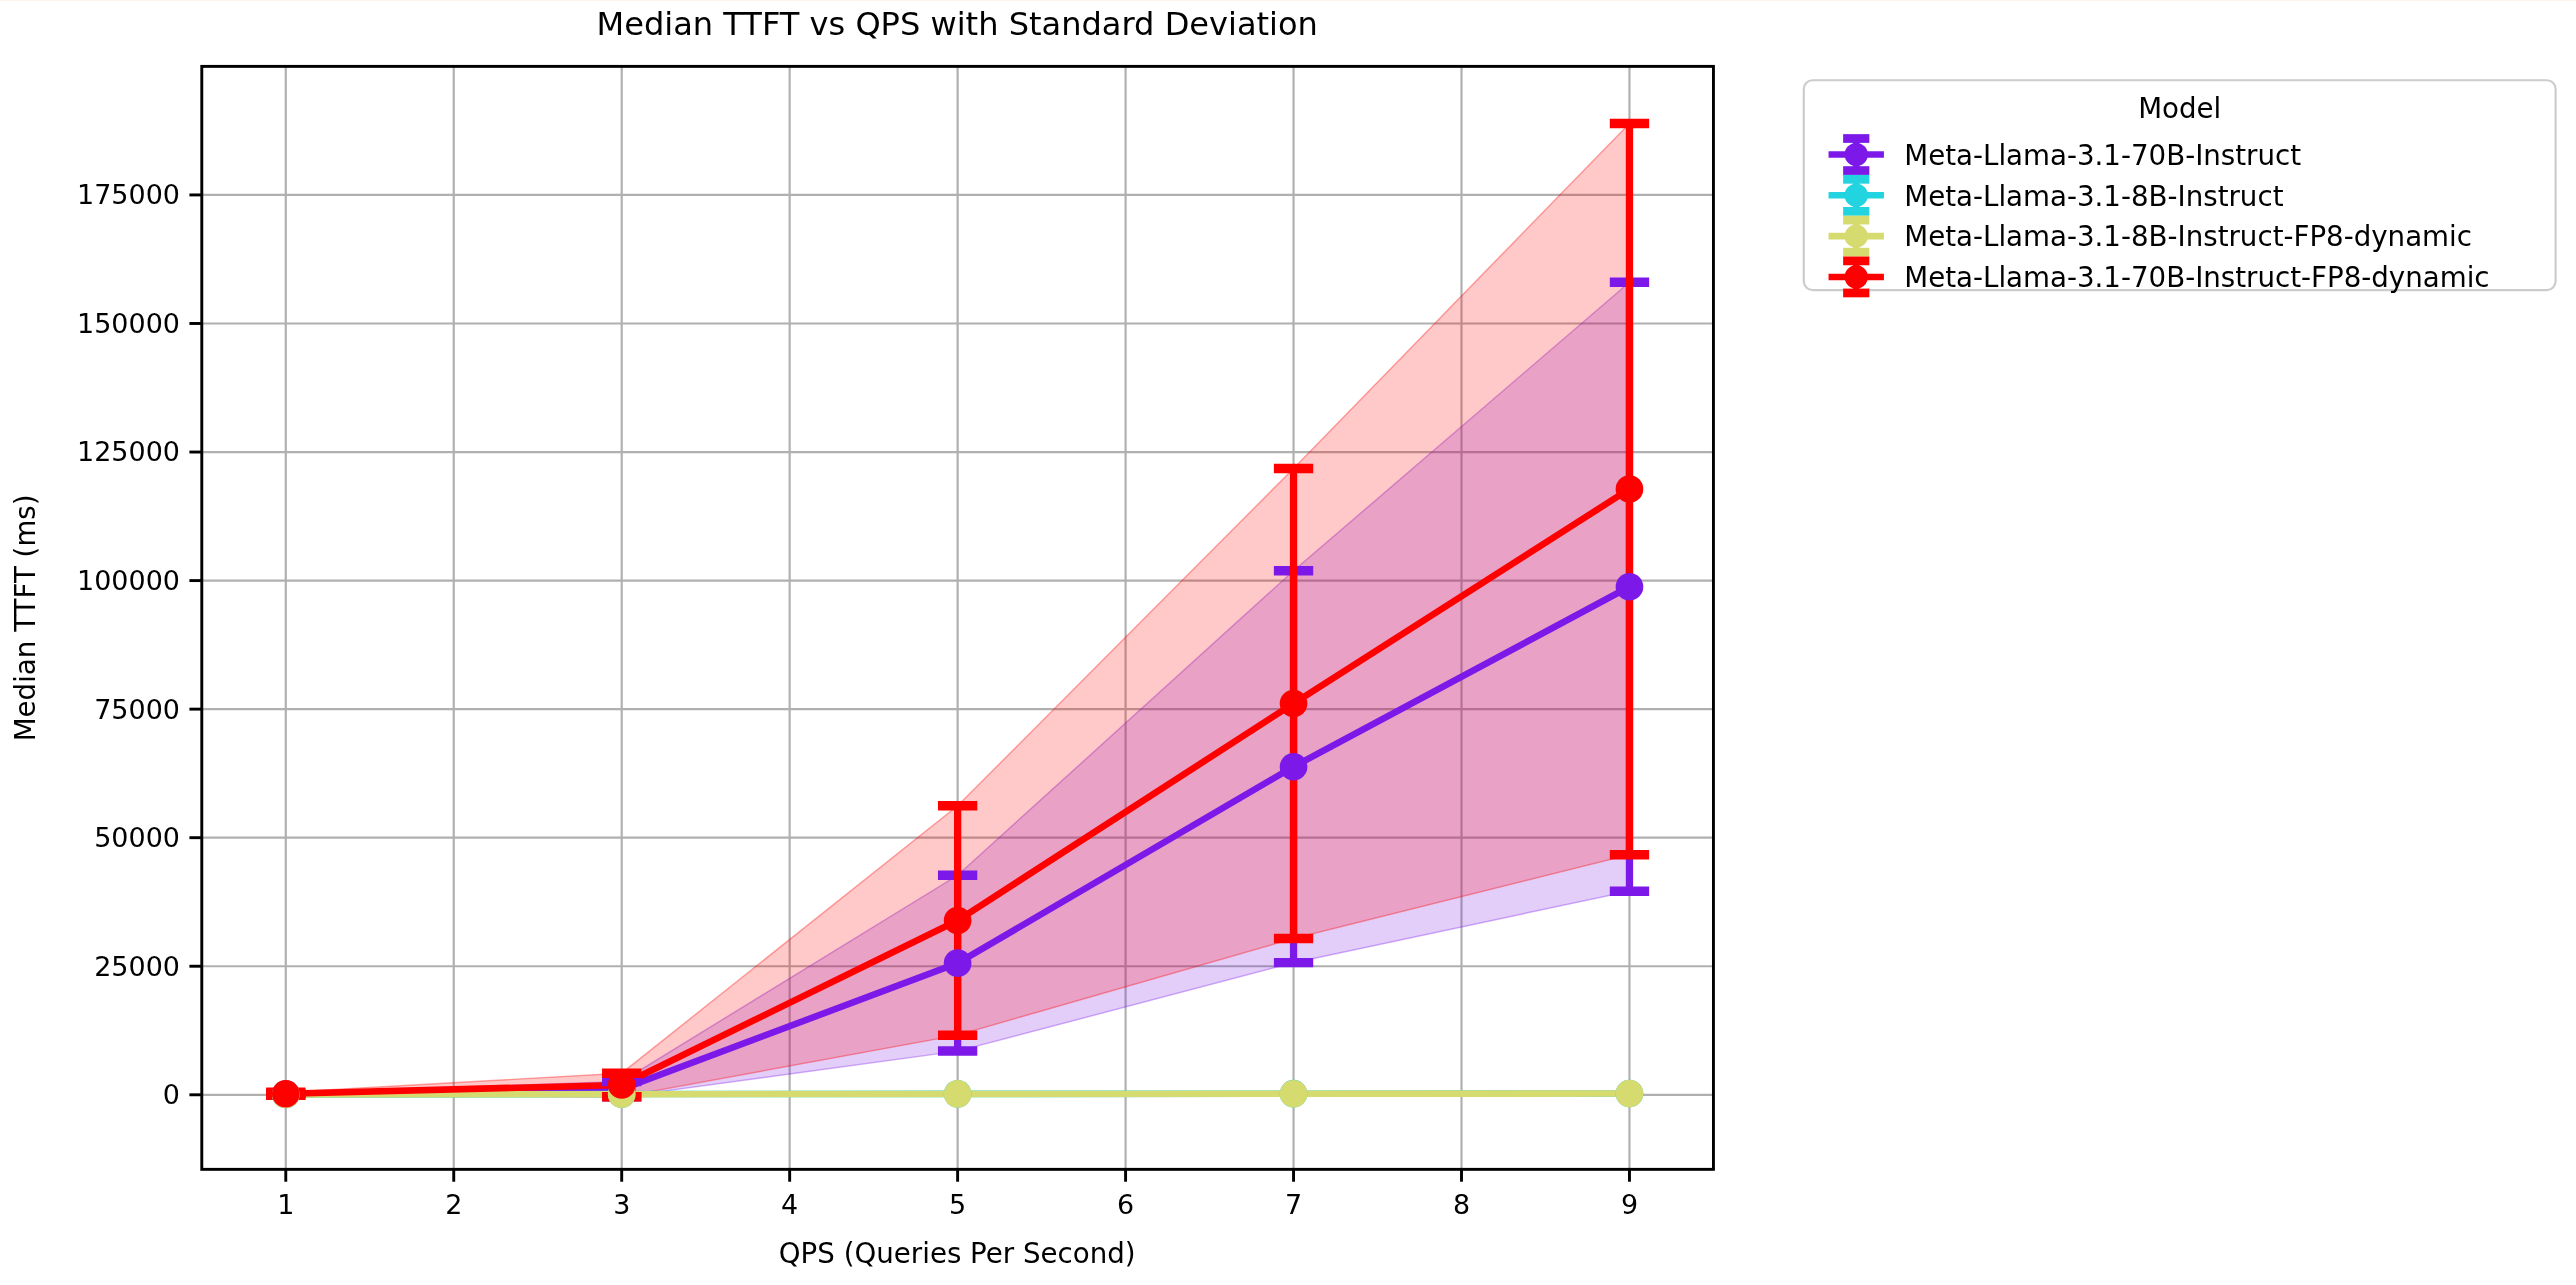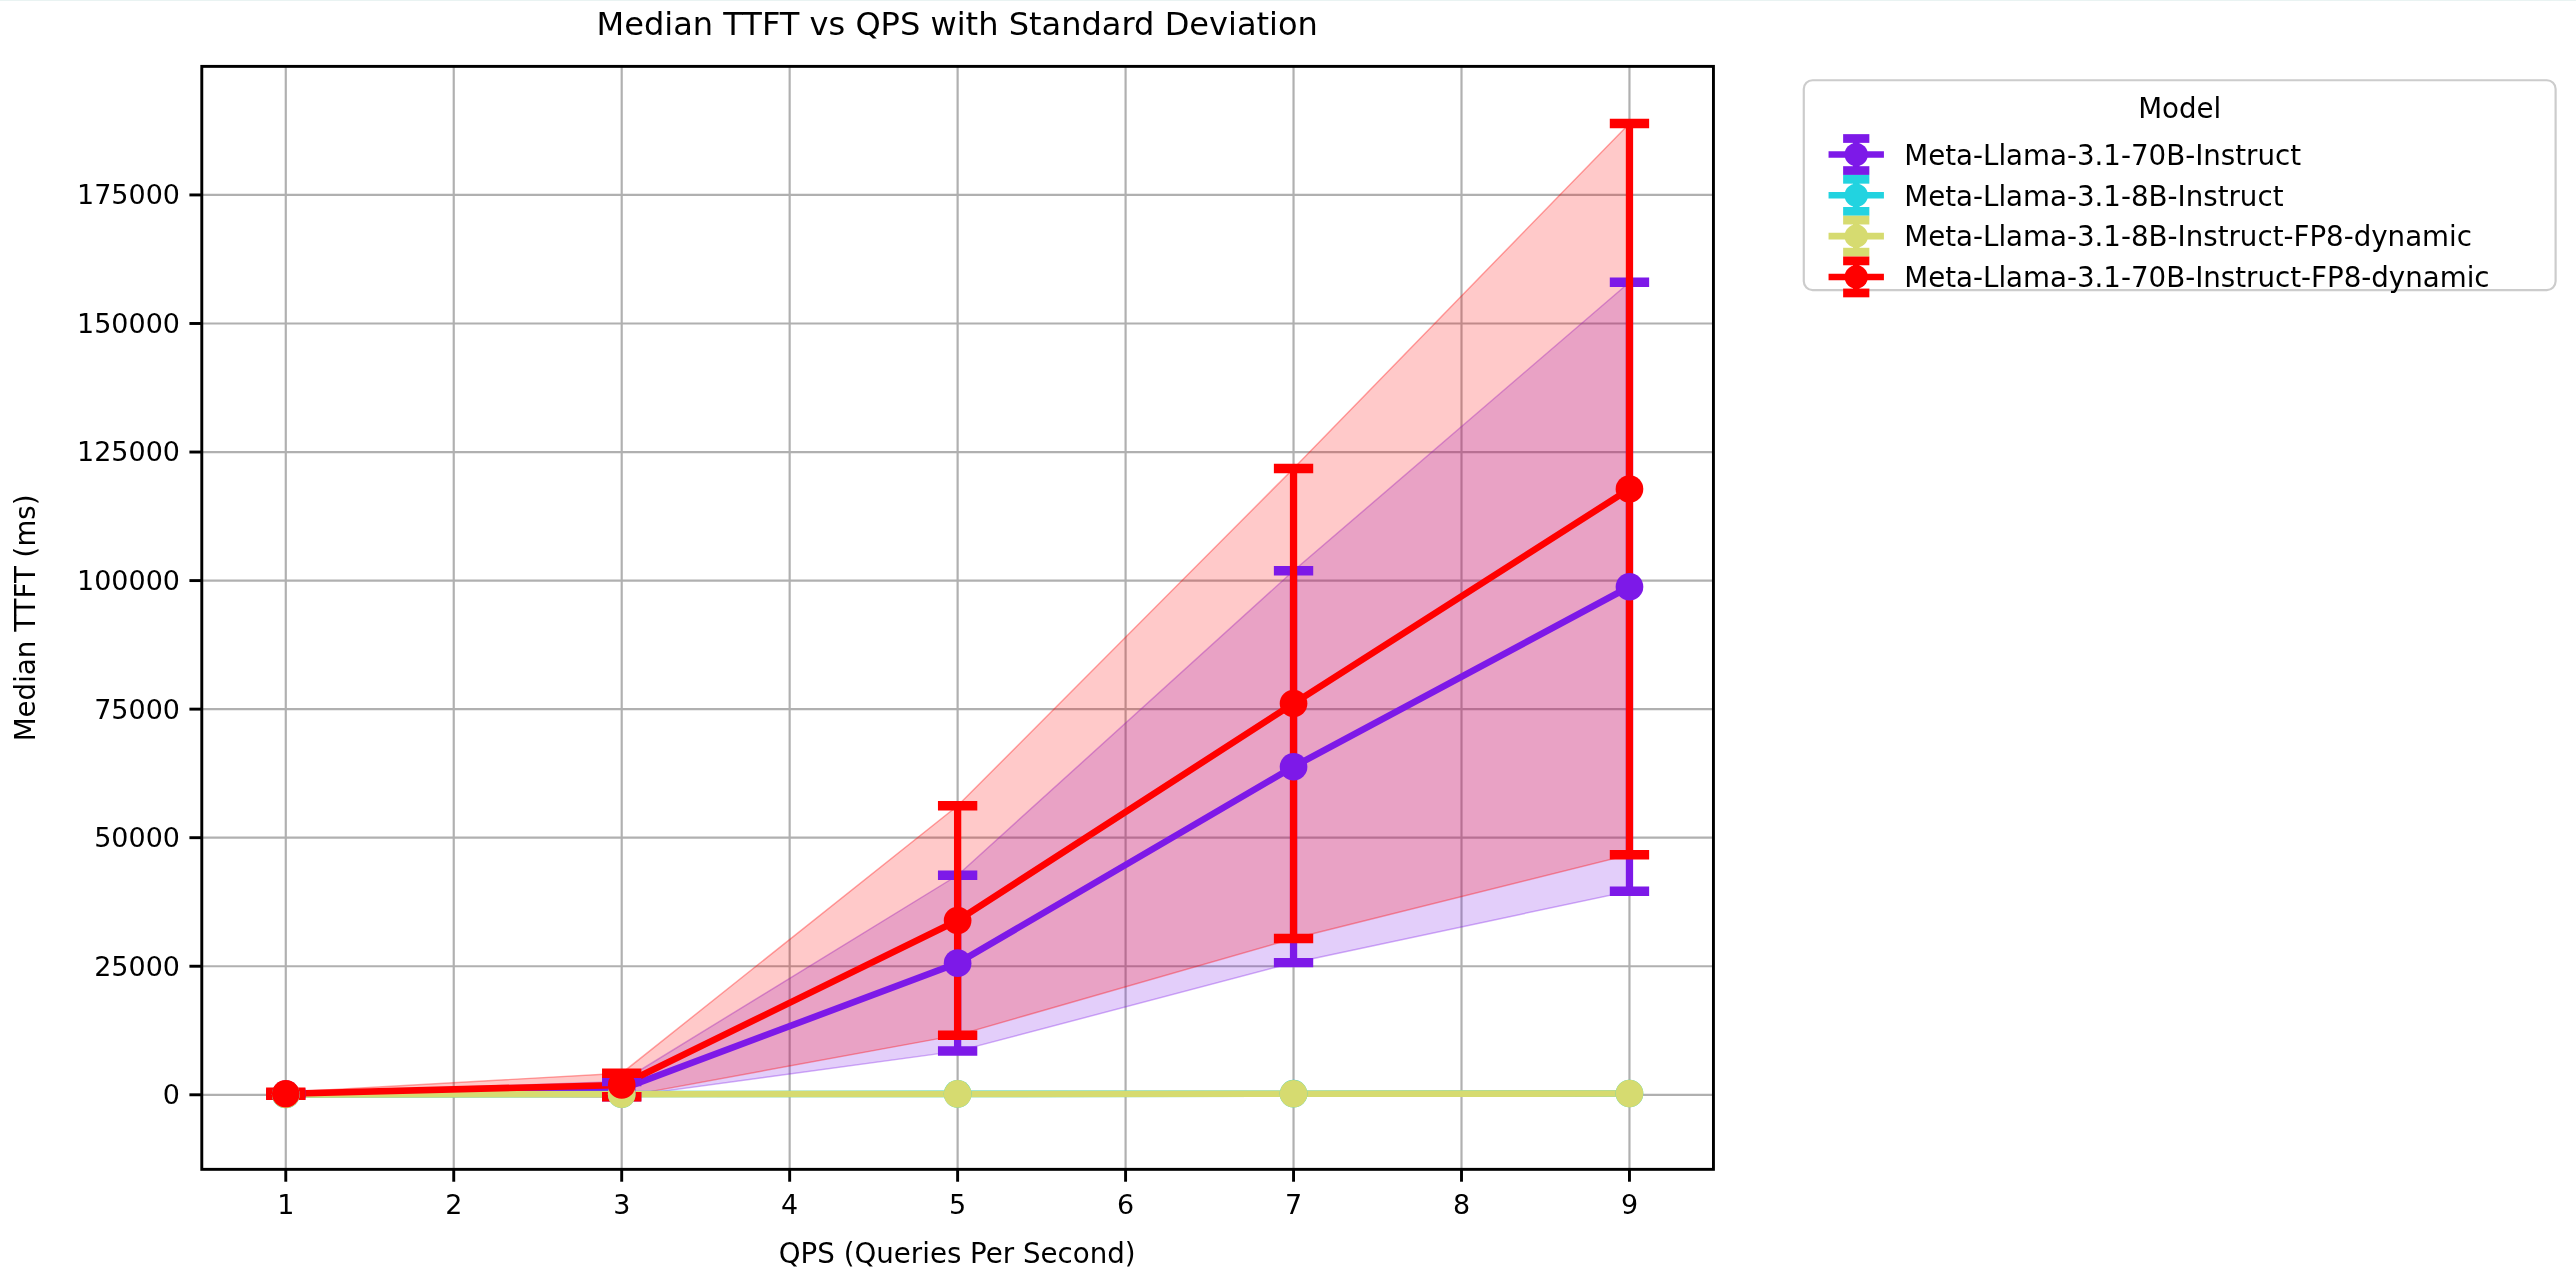--- a/index.html
+++ b/index.html
@@ -10,21 +10,21 @@
   body {
     width: 2576px;
     height: 1286px;
     font-family: "DejaVu Sans", sans-serif;
     overflow: hidden;
   }
   #figure {
     position: relative;
     width: 2576px;
     height: 1199px;
-    background: #0f766e;
+    background: #f97316;
   }
   #chart-svg {
     position: absolute;
     left: 0;
     top: 0;
     width: 2576px;
     height: 1286px;
   }
   .axis-text {
     font-family: "DejaVu Sans", sans-serif;

